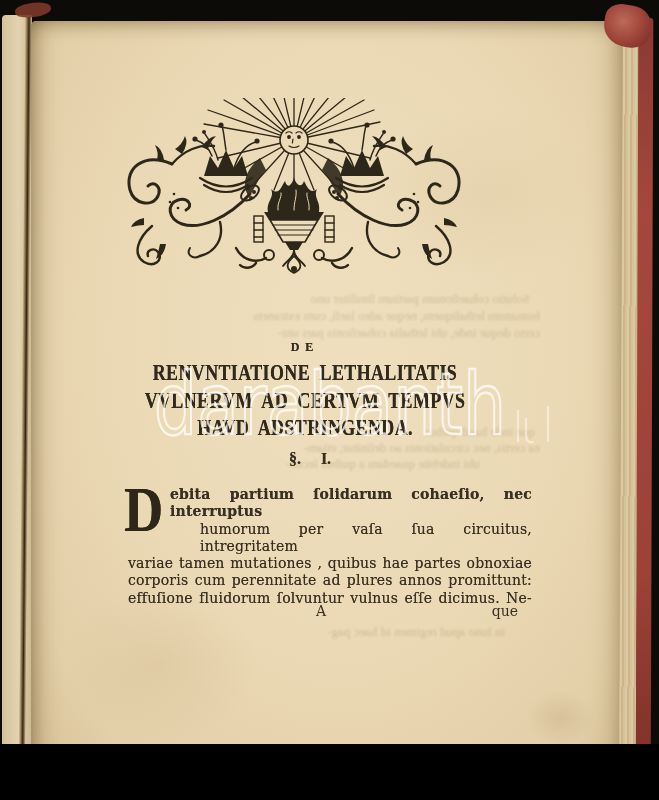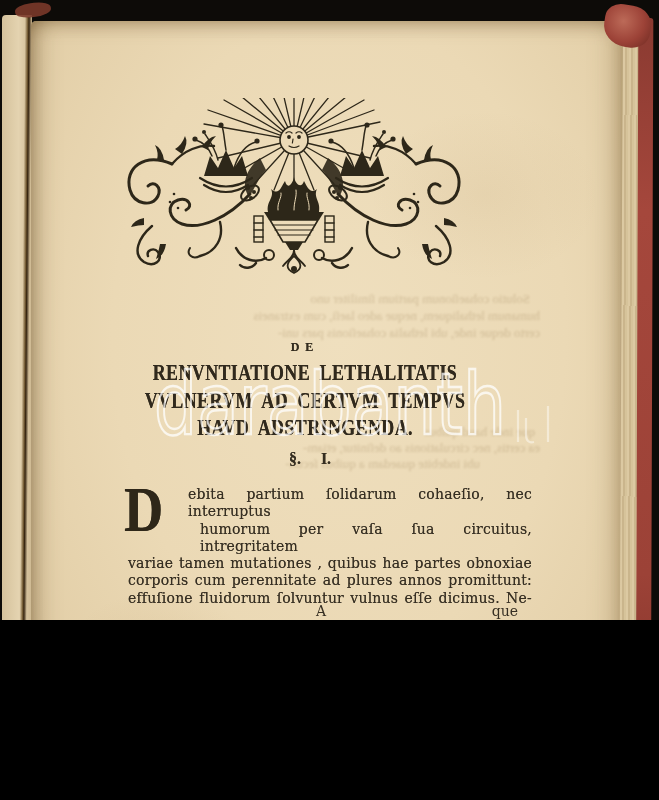--- a/index.html
+++ b/index.html
@@ -1,16 +1,16 @@
 <!DOCTYPE html>
 <html><head>
 <meta charset="utf-8">
 <style>
   html,body{margin:0;padding:0;background:#000;}
-  .scene{position:relative;width:659px;height:620px;background:#0d0b08;overflow:hidden;
+  .scene{position:relative;width:659px;height:744px;background:#0d0b08;overflow:hidden;
          font-family:"DejaVu Serif",serif;}
 
   
   .facing-page{position:absolute;left:2px;top:15px;width:30px;height:770px;
     background:linear-gradient(to right,#d5c29c,#e4d3b0 55%,#cdb891);border-radius:4px 0 0 4px;}
   .gutter-crease{position:absolute;left:25px;top:17px;width:7px;height:760px;
     background:linear-gradient(to right,rgba(80,55,20,0),rgba(96,70,30,.85) 40%,rgba(45,28,8,.95) 58%,rgba(80,55,20,0));
     transform:rotate(.5deg);transform-origin:top center;}
   .main-page{position:absolute;left:31px;top:21px;width:592px;height:753px;
     background:radial-gradient(ellipse at 52% 42%,#efdfbe 0%,#ebd9b5 52%,#e3cfa8 82%,#d8c299 100%);
@@ -47,21 +47,21 @@
     font-family:"Liberation Serif",serif;font-size:23px;font-weight:700;line-height:27.5px;
     color:#30291d;letter-spacing:.5px;word-spacing:6px;
     transform:scaleX(.78);transform-origin:50% 0;text-shadow:0 0 .5px rgba(48,38,22,.85);}
   .section-heading{position:absolute;left:95px;top:450px;width:430px;text-align:center;
     font-family:"Liberation Serif",serif;font-size:16px;font-weight:700;word-spacing:16px;
     color:#342d20;text-shadow:0 0 .4px rgba(50,40,25,.8);}
   .body-block{position:absolute;left:128px;top:486px;width:404px;
     font-size:14px;line-height:17.3px;color:#362f23;letter-spacing:.2px;
     text-shadow:0 0 .4px rgba(54,44,28,.7);}
   .body-line{text-align:justify;text-align-last:justify;}
-  .bl-indent1{margin-left:60px;}
+  .bl-indent1{margin-left:42px;font-weight:bold;}
   .bl-indent2{margin-left:72px;}
   .dropcap{position:absolute;left:-4px;top:0px;font-family:"Liberation Serif",serif;
     font-size:64px;font-weight:700;line-height:48px;color:#2e2719;transform:scaleX(.85);
     transform-origin:left top;text-shadow:0 0 .6px rgba(46,39,25,.9);}
   .signature-row{position:absolute;left:128px;top:603px;width:404px;height:18px;font-size:14px;color:#362f23;}
   .signature-mark{position:absolute;left:188px;top:0;}
   .catchword{position:absolute;right:14px;top:0;}
 
   
   .bleed{position:absolute;font-size:13px;color:#8d7146;opacity:.30;filter:blur(1.1px);

